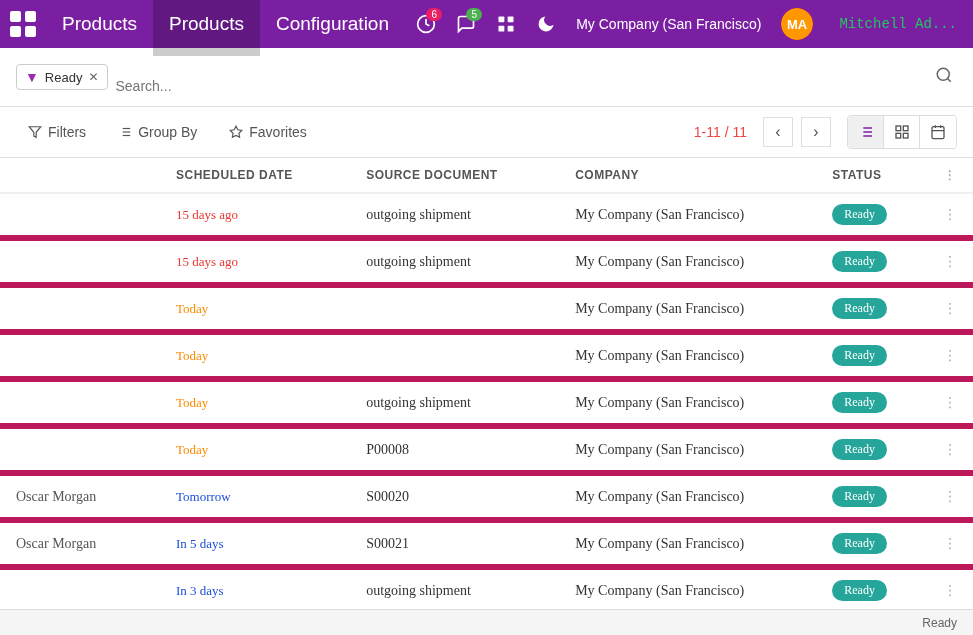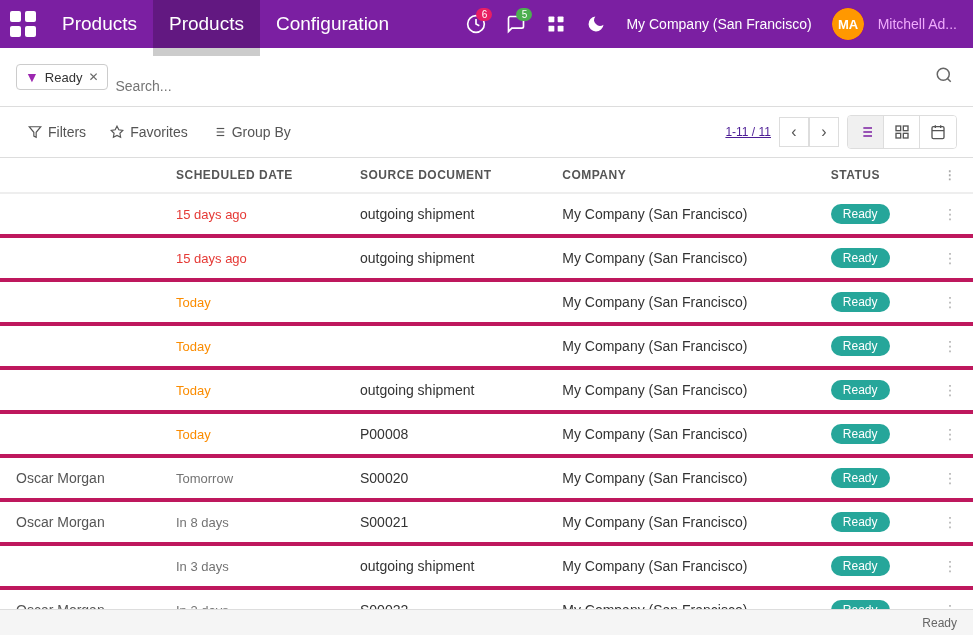--- a/index.html
+++ b/index.html
@@ -74,21 +74,21 @@
     .avatar {
       width: 32px;
       height: 32px;
       border-radius: 50%;
       background: #be185d;
       display: flex;
       align-items: center;
       justify-content: center;
       font-weight: bold;
       font-size: 14px;
-      margin-right: 8px;
+      margin-right: 20px;
       overflow: hidden;
     }
 
     
     .search-bar-area {
       background: white;
       border-bottom: 1px solid #ddd;
       padding: 12px 16px;
       display: flex;
       align-items: center;
@@ -125,39 +125,39 @@
       padding: 4px;
     }
 
     
     .toolbar {
       background: white;
       border-bottom: 1px solid #ddd;
       display: flex;
       align-items: center;
       padding: 8px 16px;
+      gap: 8px;
     }
     .toolbar-btn {
       display: flex;
       align-items: center;
       gap: 6px;
       padding: 6px 12px;
       border: none;
       background: none;
       cursor: pointer;
       color: #555;
       font-size: 14px;
       border-radius: 4px;
     }
     .toolbar-spacer { flex: 1; }
     .pagination-info {
-      font-size: 12px;
-      color: #4c1d95;
+      font-size: 14px;
+      color: #ef4444;
       padding: 0 8px;
-      text-decoration: underline;
     }
     .pagination-btn {
       width: 30px;
       height: 30px;
       display: flex;
       align-items: center;
       justify-content: center;
       border: 1px solid #ddd;
       background: white;
       cursor: pointer;
@@ -206,31 +206,32 @@
       padding: 10px 16px;
       font-size: 12px;
       font-weight: 700;
       color: #555;
       text-transform: uppercase;
       letter-spacing: 0.5px;
       white-space: nowrap;
     }
     th:first-child { width: 160px; }
     tbody tr {
-      border-bottom: 4px solid #be185d;
-      background: white;
+      border-bottom: 6px solid #be185d;
+      background: white;
+      font-family: Liberation Serif, serif;
     }
     td {
       padding: 10px 16px;
       font-size: 14px;
       color: #333;
     }
     .date-overdue { color: #e53935; font-size: 13px; }
     .date-today { color: #fb8c00; font-size: 13px; }
-    .date-future { color: #737373; font-size: 13px; }
+    .date-future { color: #1d4ed8; font-size: 13px; }
     .status-badge {
       display: inline-block;
       background: #26a69a;
       color: white;
       border-radius: 12px;
       padding: 3px 12px;
       font-size: 12px;
       font-weight: 500;
     }
     .col-actions {
@@ -303,21 +304,21 @@
   <div class="company-info">
     <span>My Company (San Francisco)</span>
   </div>
   <div class="nav-icon-btn" style="width:auto; padding: 0 8px; gap: 6px;">
     <div class="avatar">
       <svg width="32" height="32" viewBox="0 0 32 32">
         <circle cx="16" cy="16" r="16" fill="#ff9800"></circle>
         <text x="16" y="21" text-anchor="middle" fill="white" font-size="13" font-weight="bold">MA</text>
       </svg>
     </div>
-    <span style="color:#f0abfc; font-size:14px;">Mitchell Ad...</span>
+    <span style="color:#22c55e; font-size:14px;font-family:Liberation Mono, monospace;">Mitchell Ad...</span>
   </div>
 </nav>
 
 <div class="search-bar-area">
   <div class="filter-tag">
     <span class="filter-icon">▼</span>
     <span>Ready</span>
     <span class="remove-icon">✕</span>
   </div>
   <input class="search-input" type="text" placeholder="Search..." style="">
@@ -328,37 +329,37 @@
     </svg>
   </button>
 </div>
 
 <div class="toolbar">
   <button class="toolbar-btn">
     <svg width="14" height="14" viewBox="0 0 24 24" fill="none" stroke="currentColor" stroke-width="2">
       <polygon points="22 3 2 3 10 12.46 10 19 14 21 14 12.46 22 3"></polygon>
     </svg>
     <span>Filters</span>
-  </button>
-  <button class="toolbar-btn">
-    <svg width="14" height="14" viewBox="0 0 24 24" fill="none" stroke="currentColor" stroke-width="2">
-      <polygon points="12 2 15.09 8.26 22 9.27 17 14.14 18.18 21.02 12 17.77 5.82 21.02 7 14.14 2 9.27 8.91 8.26 12 2"></polygon>
-    </svg>
-    <span>Favorites</span>
   </button>
   <button class="toolbar-btn">
     <svg width="14" height="14" viewBox="0 0 24 24" fill="none" stroke="currentColor" stroke-width="2">
       <line x1="8" y1="6" x2="21" y2="6"></line>
         <line x1="8" y1="12" x2="21" y2="12"></line>
         <line x1="8" y1="18" x2="21" y2="18"></line>
       <line x1="3" y1="6" x2="3.01" y2="6"></line>
         <line x1="3" y1="12" x2="3.01" y2="12"></line>
         <line x1="3" y1="18" x2="3.01" y2="18"></line>
     </svg>
     <span>Group By</span>
+  </button>
+  <button class="toolbar-btn">
+    <svg width="14" height="14" viewBox="0 0 24 24" fill="none" stroke="currentColor" stroke-width="2">
+      <polygon points="12 2 15.09 8.26 22 9.27 17 14.14 18.18 21.02 12 17.77 5.82 21.02 7 14.14 2 9.27 8.91 8.26 12 2"></polygon>
+    </svg>
+    <span>Favorites</span>
   </button>
   <div class="toolbar-spacer"></div>
   <span class="pagination-info">1-11 / 11</span>
   <button class="pagination-btn">‹</button>
   <button class="pagination-btn">›</button>
   <div class="view-btns">
     <button class="view-btn active" title="List">
       <svg width="16" height="16" viewBox="0 0 24 24" fill="none" stroke="currentColor" stroke-width="2">
         <line x1="8" y1="6" x2="21" y2="6"></line>
           <line x1="8" y1="12" x2="21" y2="12"></line>
@@ -451,21 +452,21 @@
         <tr>
     <td style="color:#555;">Oscar Morgan</td>
     <td class="date-future">Tomorrow</td>
     <td>S00020</td>
     <td>My Company (San Francisco)</td>
     <td><span class="status-badge">Ready</span></td>
     <td class="col-actions">⋮</td>
   </tr>
         <tr>
     <td style="color:#555;">Oscar Morgan</td>
-    <td class="date-future">In 8 days</td>
+    <td class="date-future">In 5 days</td>
     <td>S00021</td>
     <td>My Company (San Francisco)</td>
     <td><span class="status-badge">Ready</span></td>
     <td class="col-actions">⋮</td>
   </tr>
         <tr>
     <td style="color:#555;"></td>
     <td class="date-future">In 3 days</td>
     <td>outgoing shipment</td>
     <td>My Company (San Francisco)</td>

